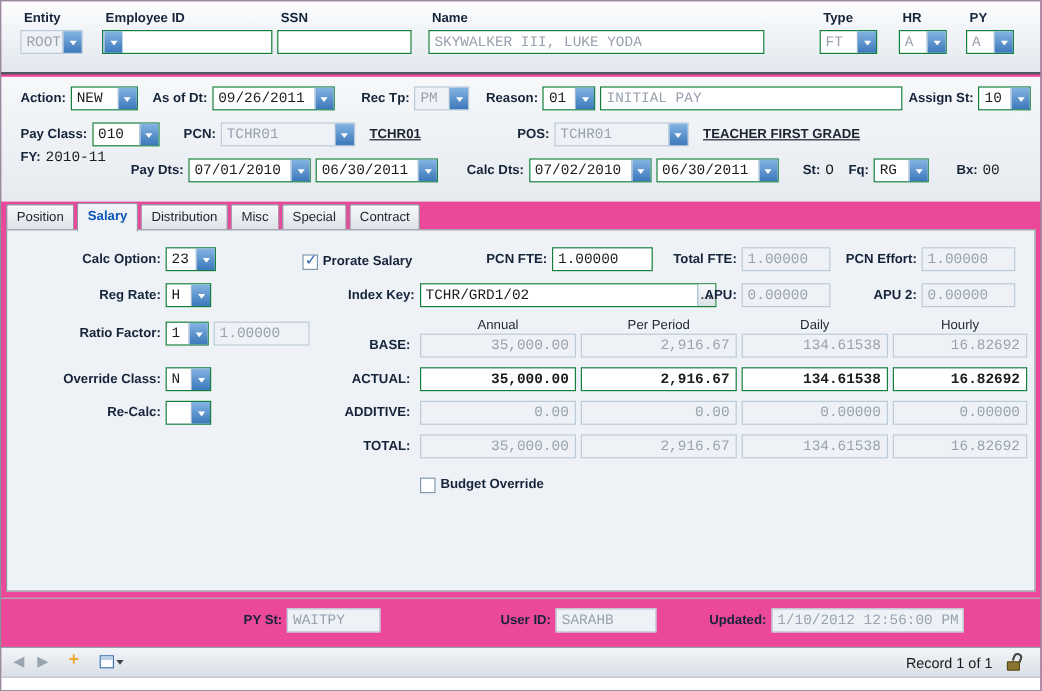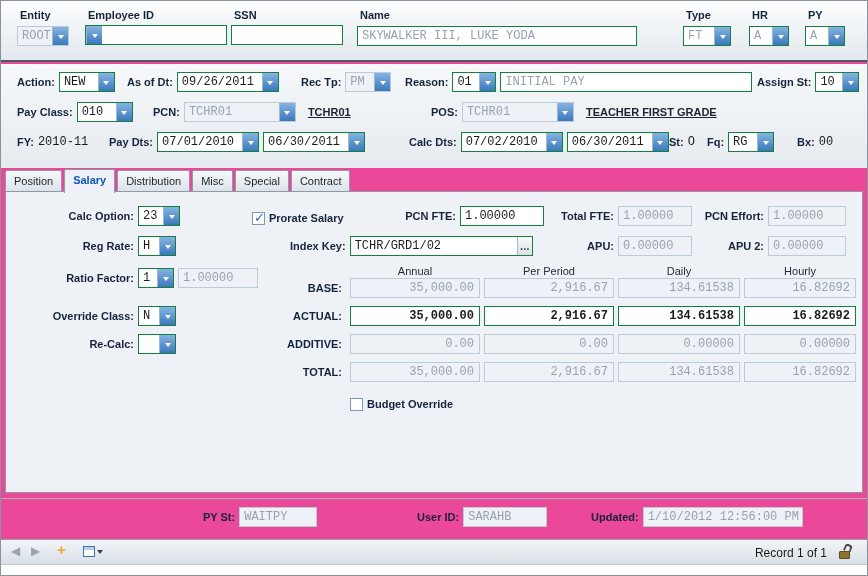--- a/index.html
+++ b/index.html
@@ -168,36 +168,36 @@
   </div>
   <div class="fld" style="left:430px;top:101px">
     <span class="lbl">POS:</span>
     <span class="box dis" style="width:112px">
       <span class="val">TCHR01</span>
       <span class="dbtn"></span>
     </span>
     <span class="link">TEACHER FIRST GRADE</span>
   </div>
 
-  <div class="fld" style="left:16px;top:131px">
+  <div class="fld" style="left:16px;top:120px">
     <span class="lbl">FY:</span>
     <span class="plain">2010-11</span>
   </div>
   <div class="fld" style="left:108px;top:131px">
     <span class="lbl">Pay Dts:</span>
     <span class="box" style="width:102px">
       <span class="val">07/01/2010</span>
       <span class="dbtn"></span>
     </span>
     <span class="box" style="width:102px">
       <span class="val">06/30/2011</span>
       <span class="dbtn"></span>
     </span>
   </div>
-  <div class="fld" style="left:408px;top:131px">
+  <div class="fld" style="left:388px;top:131px">
     <span class="lbl">Calc Dts:</span>
     <span class="box" style="width:102px">
       <span class="val">07/02/2010</span>
       <span class="dbtn"></span>
     </span>
     <span class="box" style="width:102px">
       <span class="val">06/30/2011</span>
       <span class="dbtn"></span>
     </span>
   </div>
@@ -260,21 +260,21 @@
 
     <div class="fld" style="left:16px;top:44px">
       <span class="lbl ra" style="width:112px">Reg Rate:</span>
       <span class="box" style="width:38px">
         <span class="val">H</span>
         <span class="dbtn"></span>
       </span>
     </div>
     <div class="fld" style="left:284px;top:44px">
       <span class="lbl">Index Key:</span>
-      <span class="box" style="width:183px">
+      <span class="box" style="width:247px">
         <span class="val">TCHR/GRD1/02</span>
         <span class="dotbtn">…</span>
       </span>
     </div>
     <div class="fld" style="left:546px;top:44px">
       <span class="lbl ra" style="width:62px">APU:</span>
       <span class="box dis" style="width:74px">
         <span class="val">0.00000</span>
       </span>
     </div>

